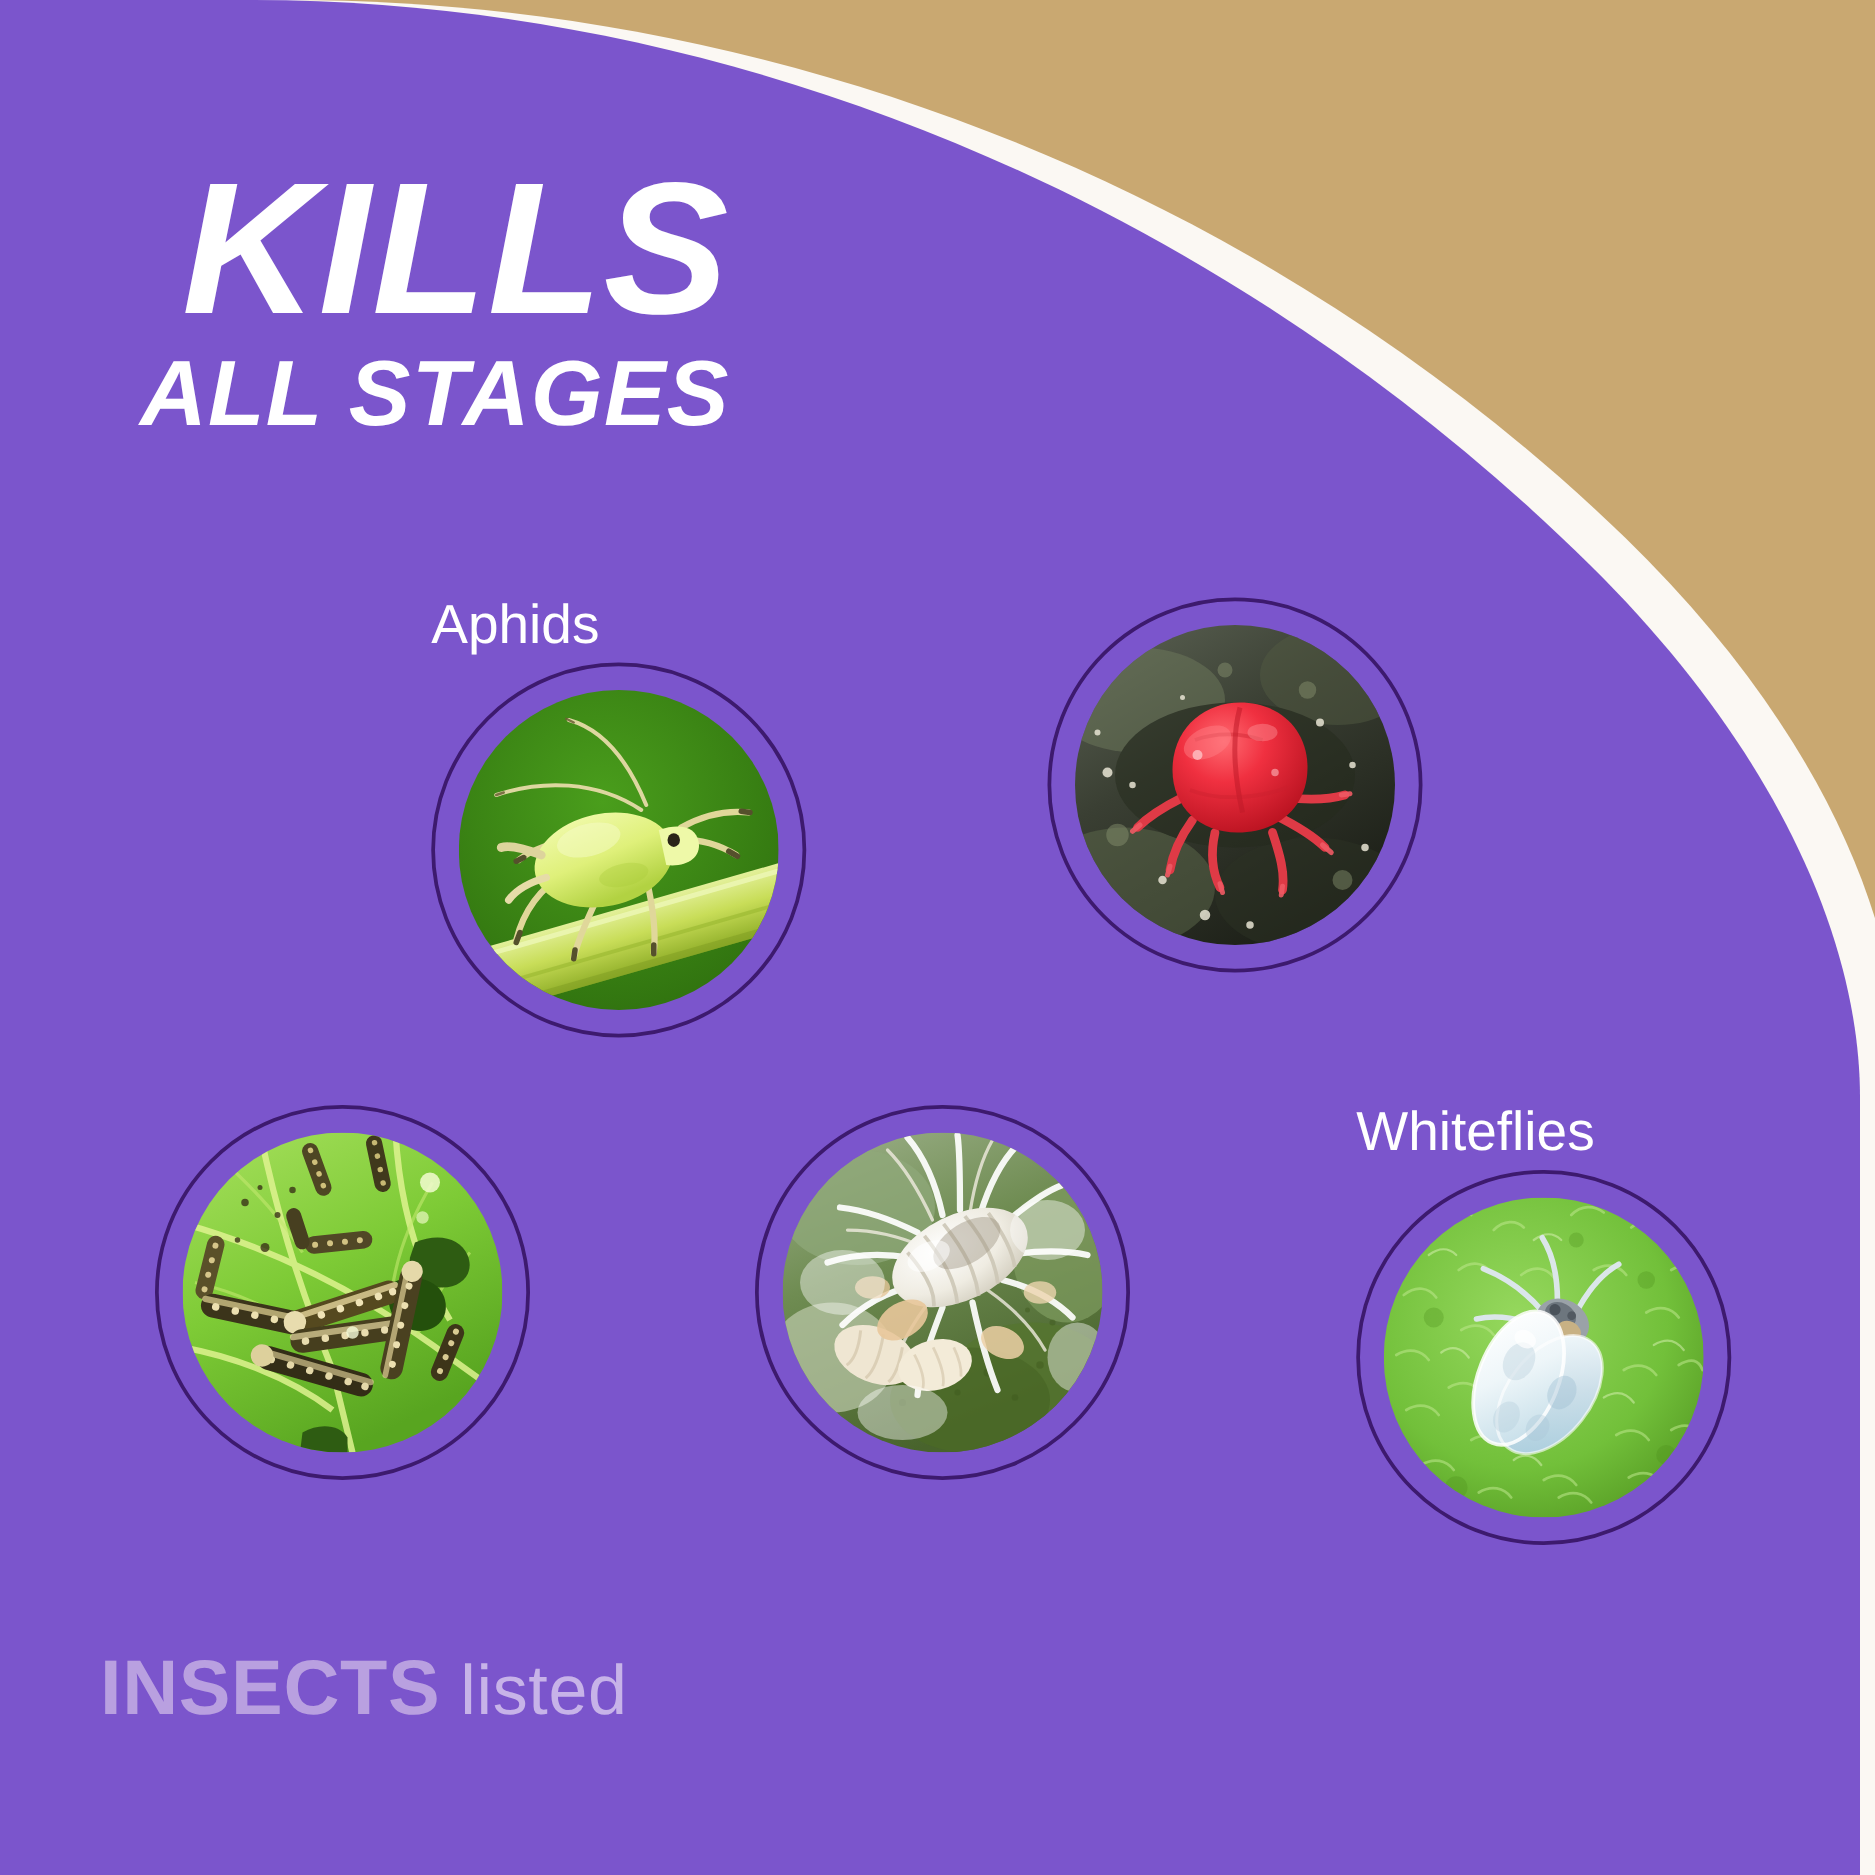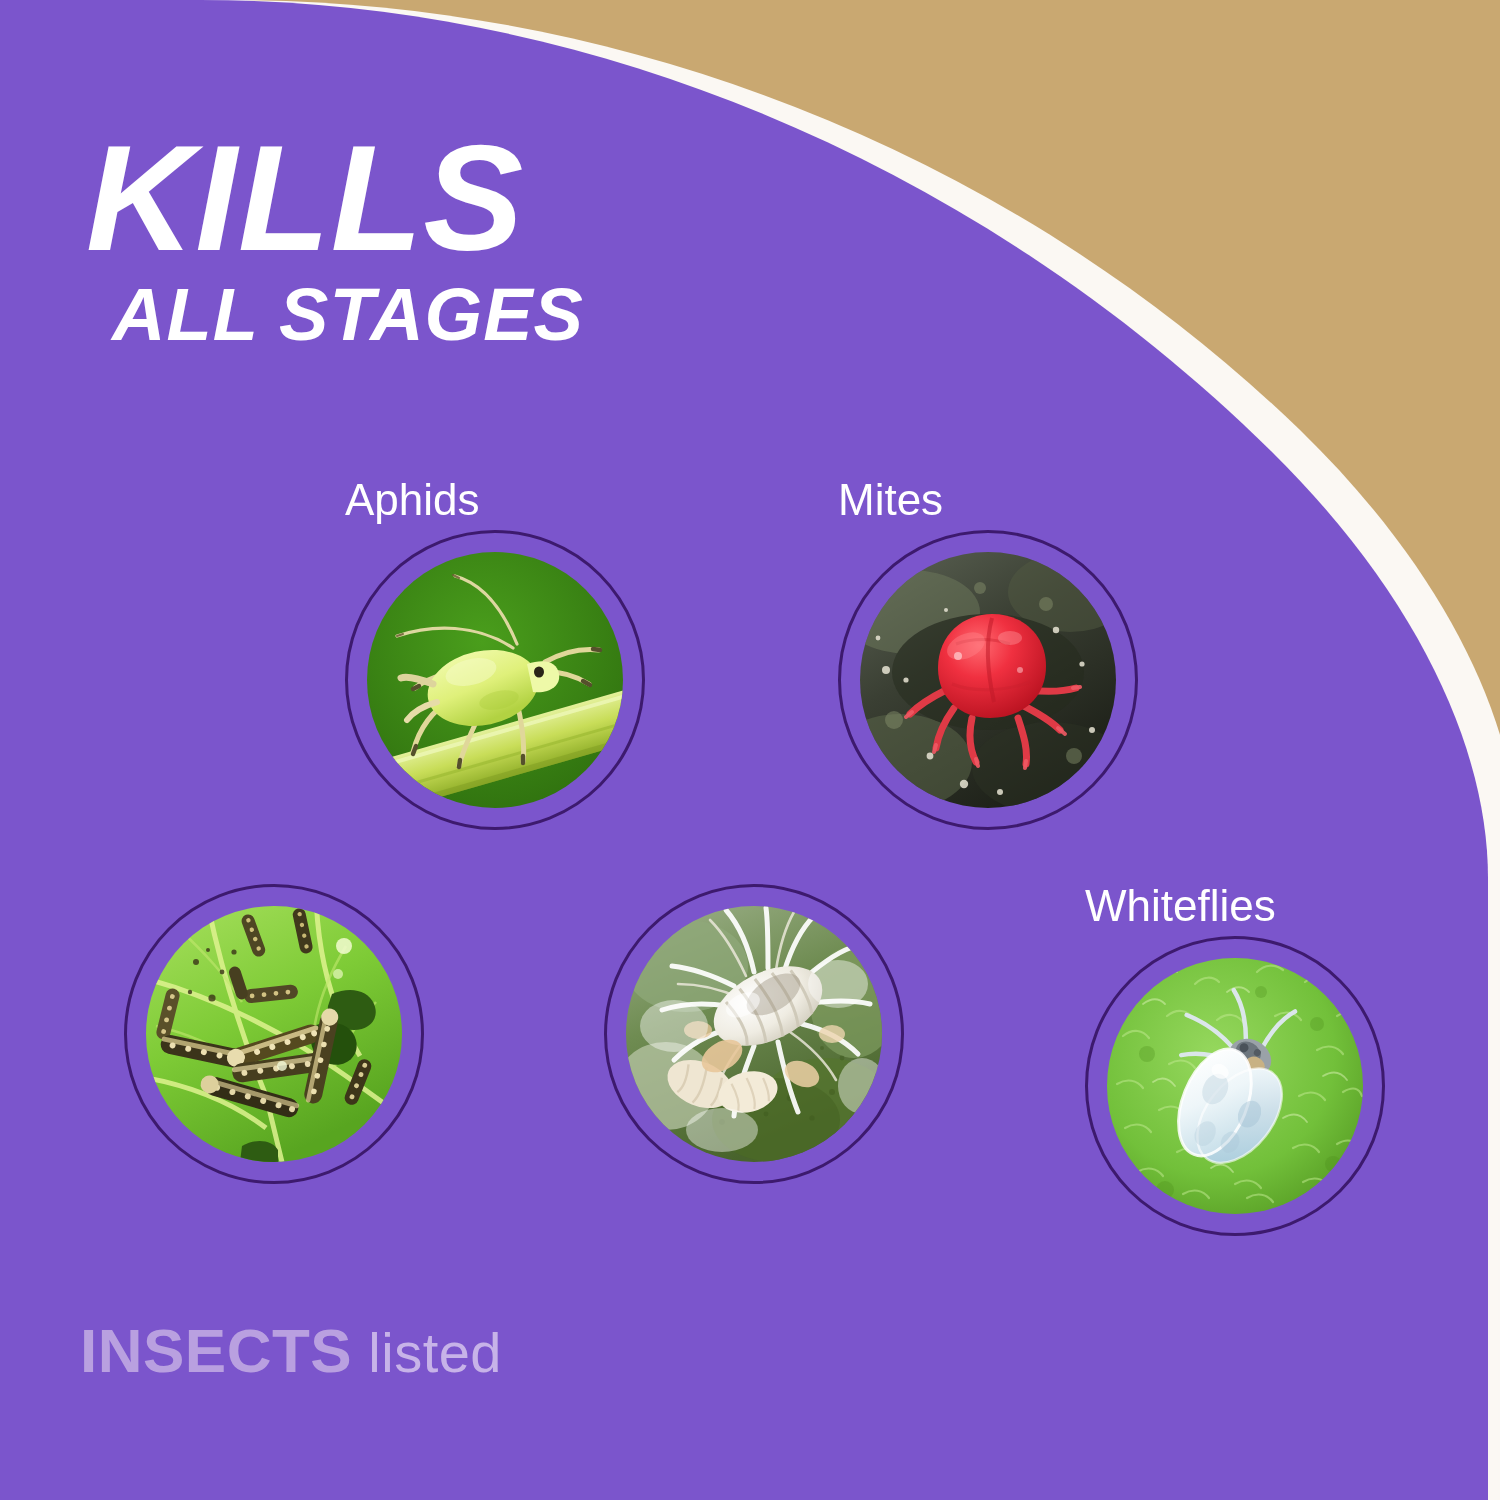--- a/index.html
+++ b/index.html
@@ -31,20 +31,21 @@
     z-index:5;
   }
   .headline-main {
     font-size:150px;
     font-weight:bold;
     font-style:italic;
     color:#ffffff;
     letter-spacing:1px;
     line-height:0.96;
     white-space:nowrap;
+    text-align:right;
   }
   .headline-sub {
     font-size:74px;
     font-weight:bold;
     font-style:italic;
     color:#ffffff;
     letter-spacing:1px;
     line-height:1.0;
     margin-top:8px;
     margin-left:26px;
@@ -212,21 +213,20 @@
           <ellipse cx="132" cy="148" rx="20" ry="9" fill="#a9cb3a" opacity="0.35" transform="rotate(-12 132 148)"></ellipse>
 
           <path d="M66,132 C50,126 40,124 34,126" stroke="#ddd49c" stroke-width="7" fill="none" stroke-linecap="round"></path>
           <path d="M70,150 C56,154 46,160 40,168" stroke="#e6dca8" stroke-width="6" fill="none" stroke-linecap="round"></path>
         </svg>
       </div>
     </div>
   </div>
 
   <div class="pest-badge" style="left:838px; top:478px;">
-    <div class="pest-label">Mites</div>
     <div class="pest-circle-wrap">
       <div class="pest-ring"></div>
       <div class="pest-photo">
         <svg viewBox="0 0 256 256">
           <defs>
             <linearGradient id="mite-bg" x1="0" y1="0" x2="0.6" y2="1">
               <stop offset="0%" stop-color="#5d6455"></stop>
               <stop offset="45%" stop-color="#3a3f33"></stop>
               <stop offset="100%" stop-color="#1d2018"></stop>
             </linearGradient>

